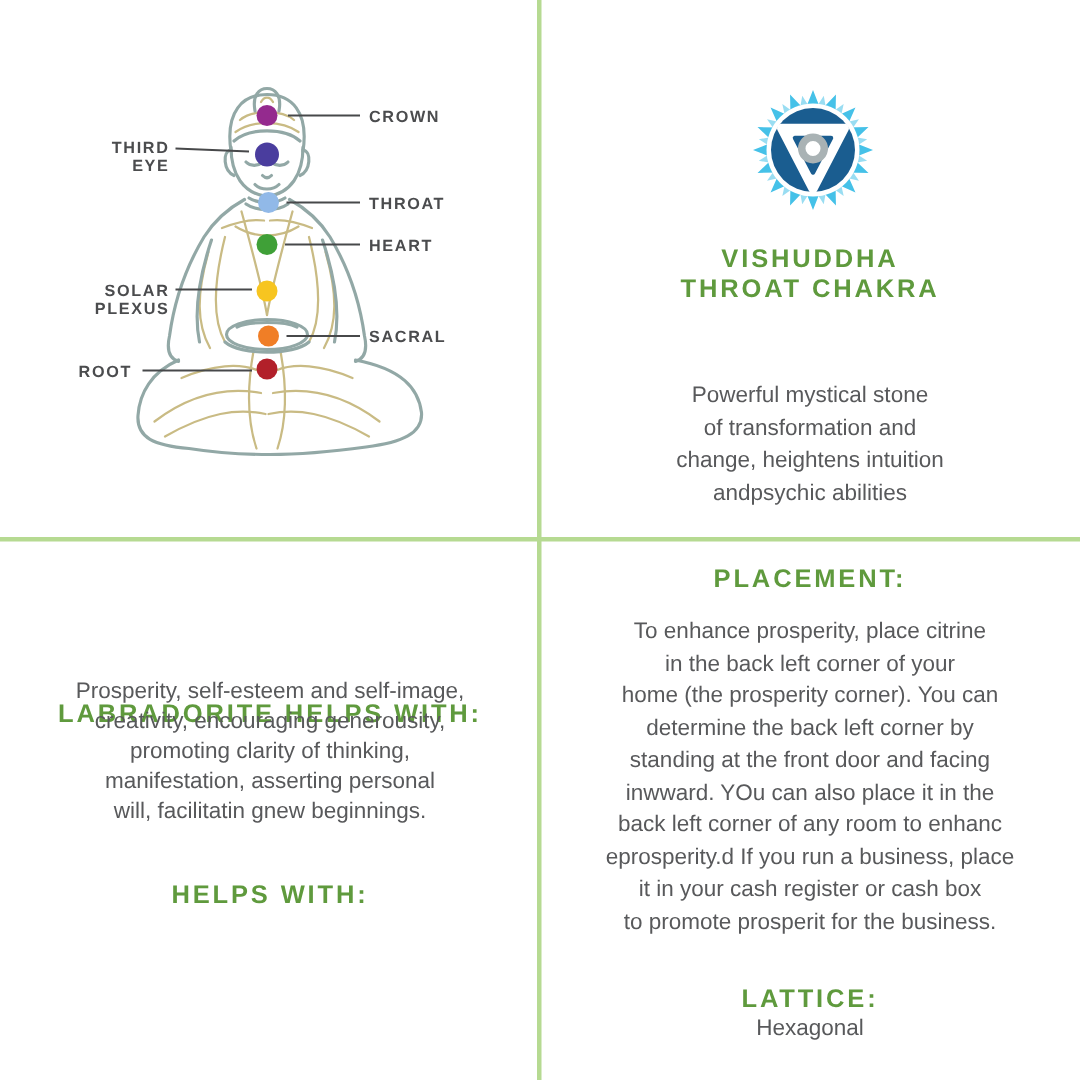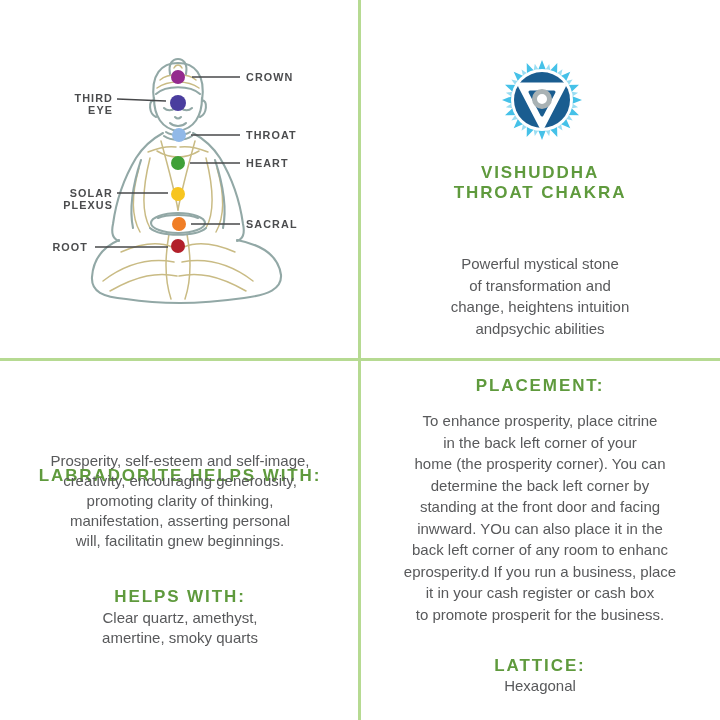--- a/index.html
+++ b/index.html
@@ -167,22 +167,20 @@
   </div>
 
   <div class="quad q-bl">
     <div class="heading bl-h1">LABRADORITE HELPS WITH:</div>
     <div class="body-text bl-body">Prosperity, self-esteem and self-image,
 creativity, encouraging generousity,
 promoting clarity of thinking,
 manifestation, asserting personal
 will, facilitatin gnew beginnings.</div>
     <div class="heading bl-h2">HELPS WITH:</div>
-    <div class="body-text bl-body2">Clear quartz, amethyst,
-amertine, smoky quarts</div>
   </div>
 
   <div class="quad q-br">
     <div class="heading br-h1">PLACEMENT:</div>
     <div class="body-text br-body">To enhance prosperity, place citrine
 in the back left corner of your
 home (the prosperity corner). You can
 determine the back left corner by
 standing at the front door and facing
 inwward. YOu can also place it in the

